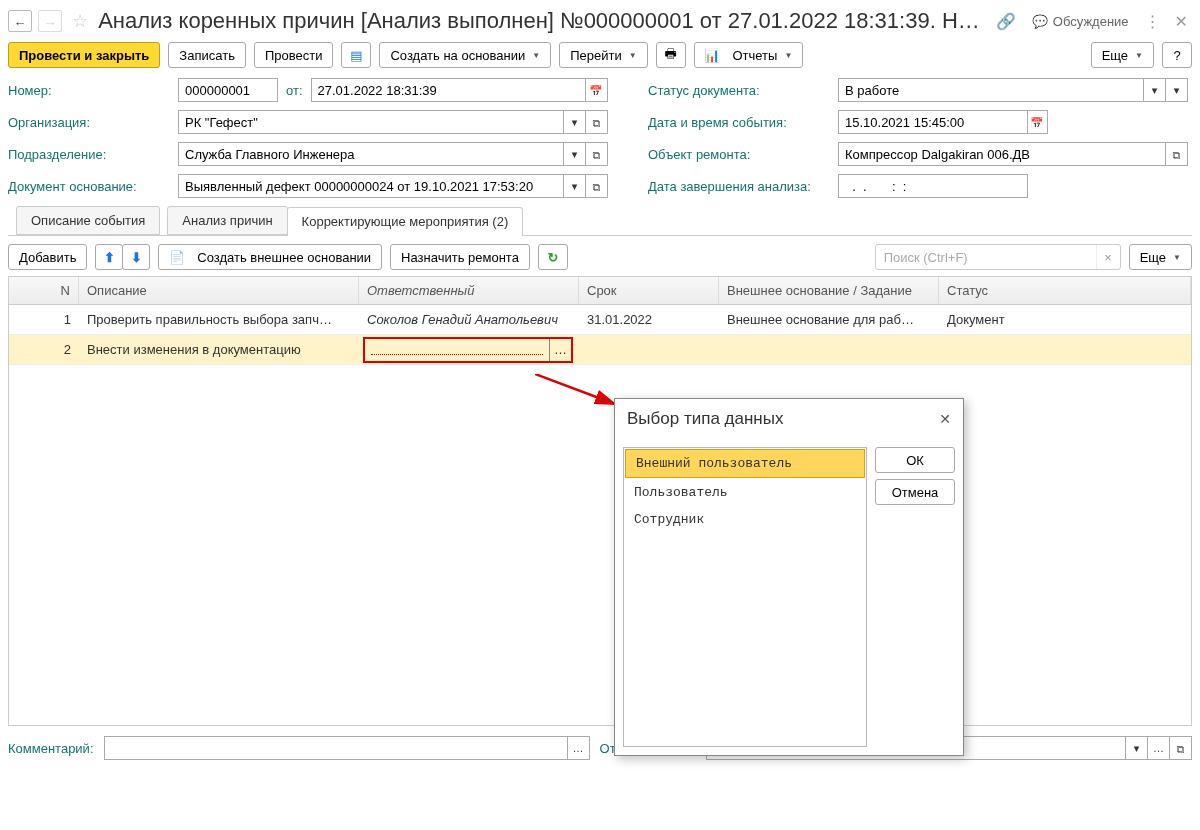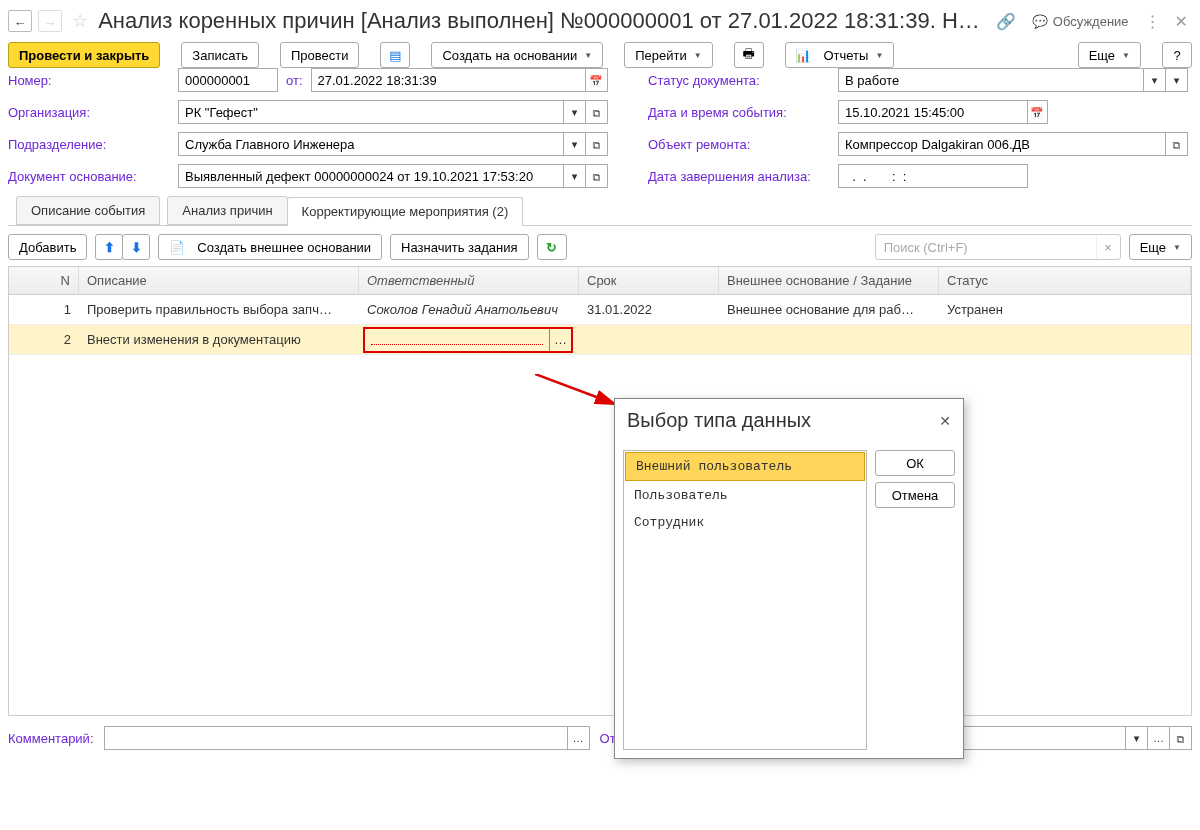--- a/index.html
+++ b/index.html
@@ -8,31 +8,31 @@
 
 .titlebar { display: flex; align-items: center; gap: 6px; margin-bottom: 8px; }
 .nav-btn { width: 24px; height: 22px; border: 1px solid #bbb; background: #fff; display: flex; align-items: center; justify-content: center; border-radius: 2px; cursor: pointer; }
 .nav-btn.disabled { color: #ccc; border-color: #ddd; }
 .star-icon { color: #ccc; font-size: 18px; padding: 0 4px; }
 .window-title { font-size: 22px; color: #333; flex: 1; white-space: nowrap; overflow: hidden; text-overflow: ellipsis; }
 .title-action { color: #999; font-size: 16px; padding: 0 4px; cursor: pointer; }
 .discuss-link { color: #666; display: flex; align-items: center; gap: 4px; padding: 0 6px; cursor: pointer; }
 
 
-.toolbar { display: flex; gap: 21px; align-items: flex-end; }
+.toolbar { display: flex; gap: 8px; margin-bottom: 10px; align-items: flex-end; }
 .btn { border: 1px solid #aaa; background: #fff; padding: 4px 10px; border-radius: 3px; cursor: pointer; height: 26px; display: inline-flex; align-items: center; gap: 4px; }
 .btn.primary { background: #ffd832; border-color: #b8a016; font-weight: bold; }
 .btn-icon { width: 30px; justify-content: center; padding: 4px; }
 .btn .caret { font-size: 8px; color: #555; margin-left: 3px; }
 .spacer { flex: 1; }
 .btn.help { width: 30px; justify-content: center; }
 
 
 .form-grid { display: grid; grid-template-columns: 170px 430px 40px 190px 350px; row-gap: 8px; align-items: center; margin-bottom: 8px; }
-.form-label { color: #6d28d9; }
+.form-label { color: #0f766e; }
 .input-group { display: flex; }
 .input { border: 1px solid #aaa; padding: 3px 6px; height: 24px; background: #fff; flex: 1; }
 .input-btn { border: 1px solid #aaa; border-left: none; width: 22px; height: 24px; background: #fff; display: flex; align-items: center; justify-content: center; cursor: pointer; font-size: 11px; }
 .empty-cell {}
 
 
 .tabs { display: flex; border-bottom: 1px solid #ccc; margin-bottom: 8px; }
 .tab { padding: 6px 14px; border: 1px solid #ccc; border-bottom: none; margin-right: -1px; background: #fff; cursor: pointer; border-radius: 3px 3px 0 0; position: relative; top: 1px; }
 .tab.inactive { background: #f5f5f5; top: 0; border-bottom: 1px solid #ccc; margin-left: 8px; }
 
@@ -61,21 +61,21 @@
 .resp-editor { display: flex; align-items: center; border: 2px solid #d00; height: 26px; margin: 0 4px; width: 210px; }
 .resp-line { flex:1; margin: 0 6px; height: 10px; border-bottom: 1px dotted #d00; }
 .resp-dots { width: 22px; height: 100%; border-left: 1px solid #888; display:flex; align-items:center; justify-content:center; cursor:pointer; }
 
 
 .arrow-svg { position: absolute; top: 374px; left: 535px; pointer-events: none; }
 
 
 .popup { position: absolute; top: 398px; left: 614px; width: 350px; background: #fff; border: 1px solid #888; box-shadow: 3px 3px 10px rgba(0,0,0,0.25); }
 .popup-header { display: flex; align-items: center; padding: 10px 12px; }
-.popup-title { font-size: 20px; flex: 1; }
+.popup-title { font-size: 17px; flex: 1; }
 .popup-close { cursor: pointer; color: #555; font-size: 14px; }
 .popup-body { display: flex; padding: 8px; gap: 8px; }
 .type-list { border: 1px solid #bbb; flex: 1; height: 300px; }
 .type-item { padding: 6px 10px; cursor: pointer; font-family: Liberation Mono, monospace; }
 .type-item.selected { background: #ffd65a; border: 1px solid #d4a017; margin: 1px; }
 .popup-buttons { display: flex; flex-direction: column; gap: 6px; }
 .popup-buttons .btn { width: 80px; justify-content: center; }
 
 
 .bottom-row { display: flex; align-items: center; gap: 10px; margin-top: 10px; }
@@ -207,21 +207,21 @@
   <button class="btn">Добавить</button>
   <div style="display:flex;">
     <button class="btn arrow-btn">
         <span class="arrow-blue">⬆</span>
       </button>
     <button class="btn arrow-btn" style="margin-left:-1px">
         <span class="arrow-blue">⬇</span>
       </button>
   </div>
   <button class="btn"><span style="color:#1a73e8">📄</span>&nbsp;<span>Создать внешнее основании</span></button>
-  <button class="btn">Назначить задания</button>
+  <button class="btn">Назначить ремонта</button>
   <button class="btn btn-icon">
       <span class="green-refresh">↻</span>
     </button>
   <div class="spacer"></div>
   <div class="search-box">
     <input class="search-input" placeholder="Поиск (Ctrl+F)" style="">
     <div class="search-clear">×</div>
   </div>
   <button class="btn">
       <span>Еще</span>
@@ -237,21 +237,21 @@
     <div class="th col-due">Срок</div>
     <div class="th col-ext">Внешнее основание / Задание</div>
     <div class="th col-status">Статус</div>
   </div>
   <div class="trow">
     <div class="td col-n">1</div>
     <div class="td col-desc">Проверить правильность выбора запч…</div>
     <div class="td col-resp">Соколов Генадий Анатольевич</div>
     <div class="td col-due">31.01.2022</div>
     <div class="td col-ext">Внешнее основание для раб…</div>
-    <div class="td col-status">Устранен</div>
+    <div class="td col-status">Документ</div>
   </div>
   <div class="trow selected">
     <div class="td col-n">2</div>
     <div class="td col-desc">Внести изменения в документацию</div>
     <div class="resp-editor">
       <div class="resp-line"></div>
       <div class="resp-dots">…</div>
     </div>
     <div class="td col-due"></div>
     <div class="td col-ext"></div>

